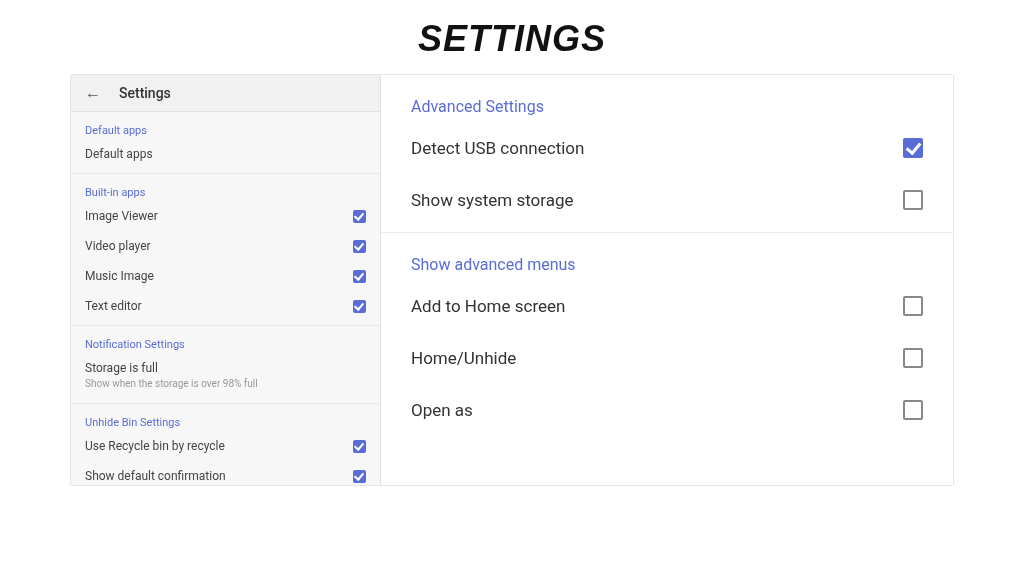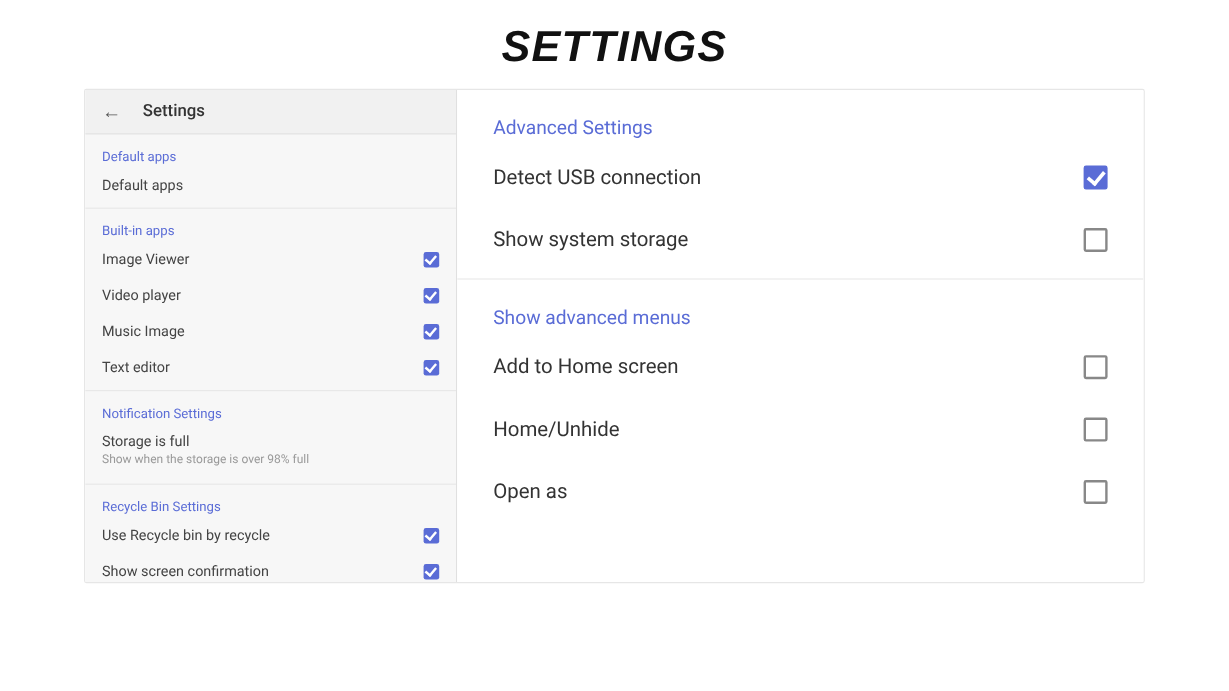--- a/index.html
+++ b/index.html
@@ -179,27 +179,27 @@
     </div>
     <div class="divider"></div>
 
     <div class="section-title">Notification Settings</div>
     <div class="left-item two-line">
       <div>Storage is full</div>
       <div class="sub-text">Show when the storage is over 98% full</div>
     </div>
     <div class="divider"></div>
 
-    <div class="section-title">Recycle Bin Settings</div>
+    <div class="section-title">Unhide Bin Settings</div>
     <div class="left-item">
       <span>Use Recycle bin by recycle</span>
       <span class="chk-sm"></span>
     </div>
     <div class="left-item">
-      <span>Show screen confirmation</span>
+      <span>Show default confirmation</span>
       <span class="chk-sm"></span>
     </div>
   </div>
 
   <div class="right">
     <div class="r-section-title">Advanced Settings</div>
     <div class="r-item">
       <span>Detect USB connection</span>
       <span class="chk-lg checked"></span>
     </div>

